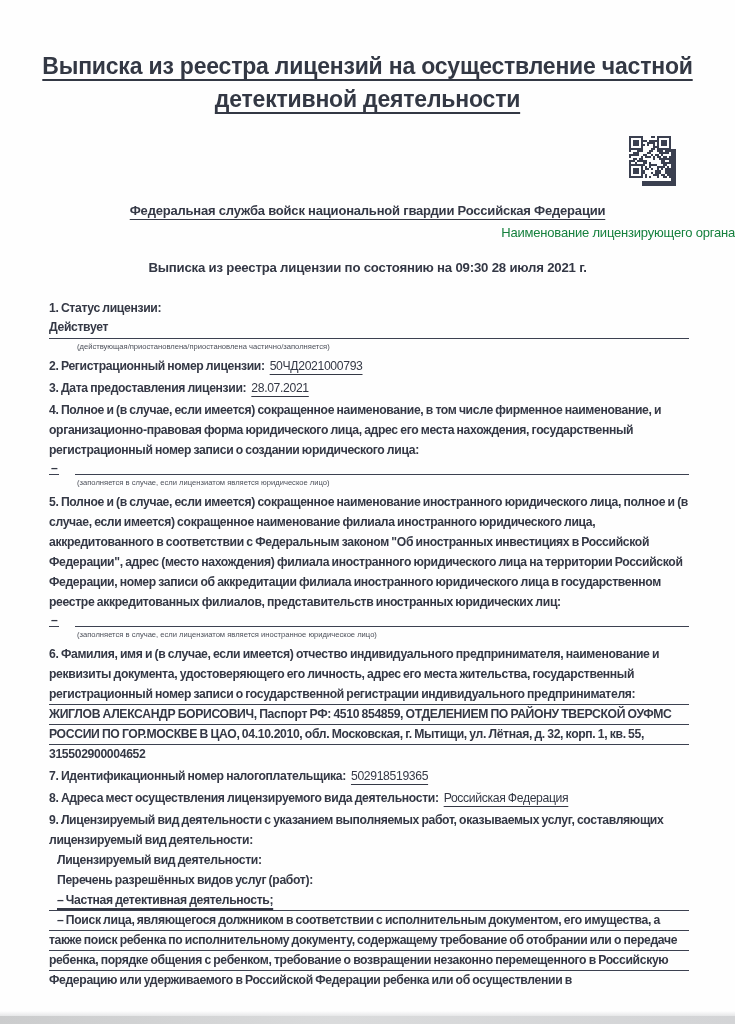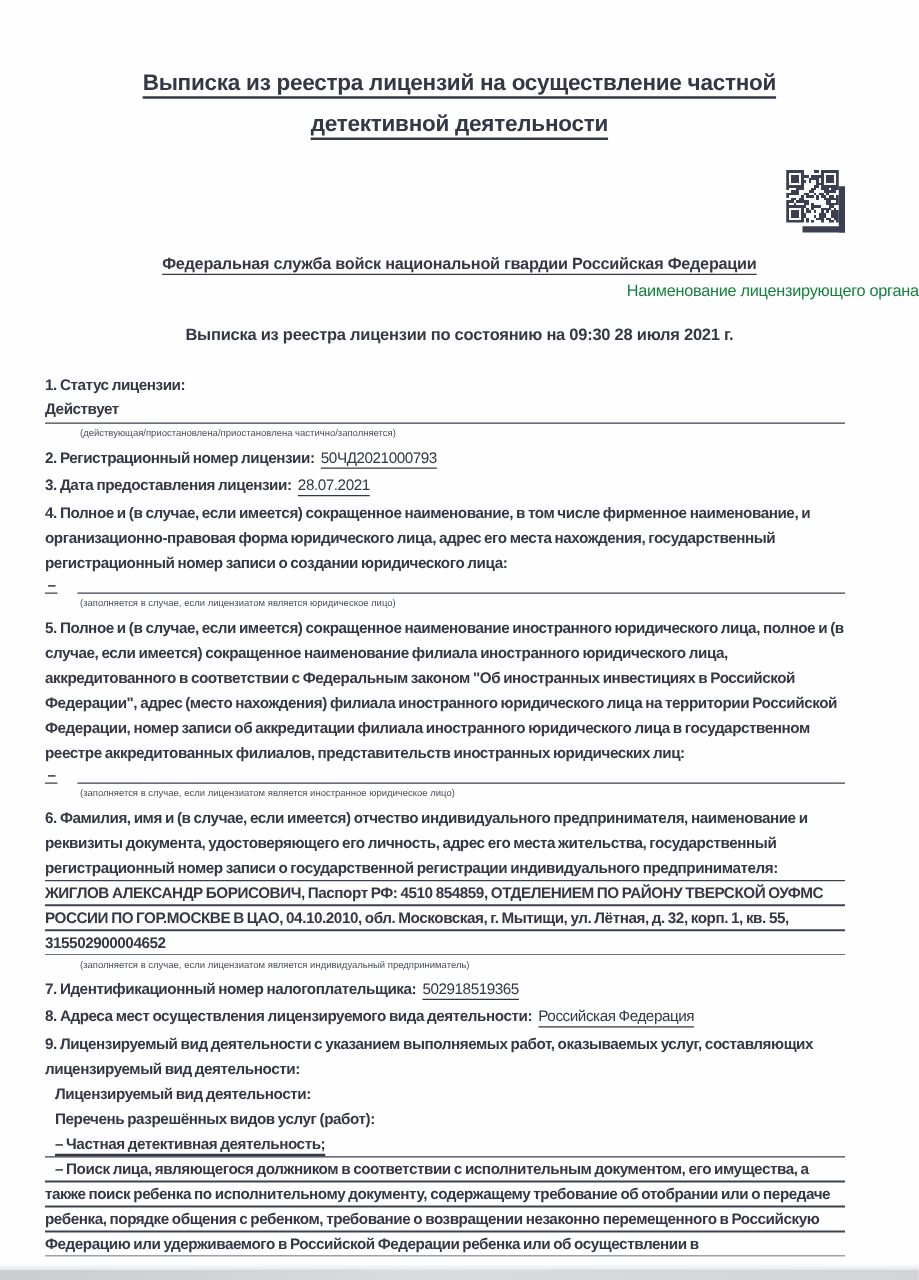--- a/index.html
+++ b/index.html
@@ -10,21 +10,21 @@
   body{
     width:735px;height:1024px;position:relative;overflow:hidden;
     font-family:"Liberation Sans","DejaVu Sans",sans-serif;
     color:#343845;
   }
   .page{position:absolute;inset:0;background:#fefefe;}
 
   
   .doc-title{
     margin-top:50px;text-align:center;
-    font-size:18px;font-weight:700;line-height:33px;
+    font-size:23px;font-weight:700;line-height:33px;
     letter-spacing:-0.2px;color:#333844;
   }
   .doc-title .tline{
     text-decoration:underline;text-underline-offset:5px;text-decoration-thickness:1.6px;
   }
 
   
   .qr-block{position:absolute;top:136px;right:54px;width:52px;height:58px;}
   .qr-block svg{display:block;}
   .corner-bracket{
@@ -36,21 +36,21 @@
   .center-head{margin-top:84px;text-align:center;}
   .authority{
     font-size:13px;font-weight:600;line-height:22px;letter-spacing:-0.2px;
     text-decoration:underline;text-underline-offset:3.5px;text-decoration-thickness:1.3px;
   }
   .authority-caption{font-size:13px;font-weight:500;line-height:22px;letter-spacing:-0.2px;color:#15803d;text-align:right;}
   .statement{margin-top:13px;font-size:13.2px;font-weight:700;line-height:22px;letter-spacing:-0.2px;}
 
   
   .body{
-    width:640px;margin:19px 0 0 36px;
+    width:640px;margin:19px 0 0 49px;
     font-size:12.2px;font-weight:700;letter-spacing:-0.35px;word-spacing:-0.6px;
     line-height:20px;color:#343845;
   }
   .row{min-height:20px;}
   .lbl{font-weight:700;}
   .val{margin-left:5px;font-weight:400;
        text-decoration:underline;text-underline-offset:3.5px;text-decoration-thickness:1.3px;}
   .value-line{border-bottom:1.6px solid #3c4150;line-height:19px;padding-bottom:1px;}
   .note{
     font-size:7.6px;font-weight:400;letter-spacing:0;word-spacing:0;
@@ -290,21 +290,20 @@
       <div class="dash-row">
         <span class="dash">–</span>
         <span class="dash-rule"></span>
       </div>
       <div class="note">(заполняется в случае, если лицензиатом является иностранное юридическое лицо)</div>
     </div>
 
     <div class="section">
       <div class="lbl">6. Фамилия, имя и (в случае, если имеется) отчество индивидуального предпринимателя, наименование и реквизиты документа, удостоверяющего его личность, адрес его места жительства, государственный регистрационный номер записи о государственной регистрации индивидуального предпринимателя:</div>
       <div class="ruled">ЖИГЛОВ АЛЕКСАНДР БОРИСОВИЧ, Паспорт РФ: 4510 854859, ОТДЕЛЕНИЕМ ПО РАЙОНУ ТВЕРСКОЙ ОУФМС РОССИИ ПО ГОР.МОСКВЕ В ЦАО, 04.10.2010, обл. Московская, г. Мытищи, ул. Лётная, д. 32, корп. 1, кв. 55, 315502900004652</div>
-      <div class="note">(заполняется в случае, если лицензиатом является индивидуальный предприниматель)</div>
     </div>
 
     <div class="row section">
       <span class="lbl">7. Идентификационный номер налогоплательщика:</span><span class="val">502918519365</span>
     </div>
 
     <div class="row section">
       <span class="lbl">8. Адреса мест осуществления лицензируемого вида деятельности:</span><span class="val">Российская Федерация</span>
     </div>
 

